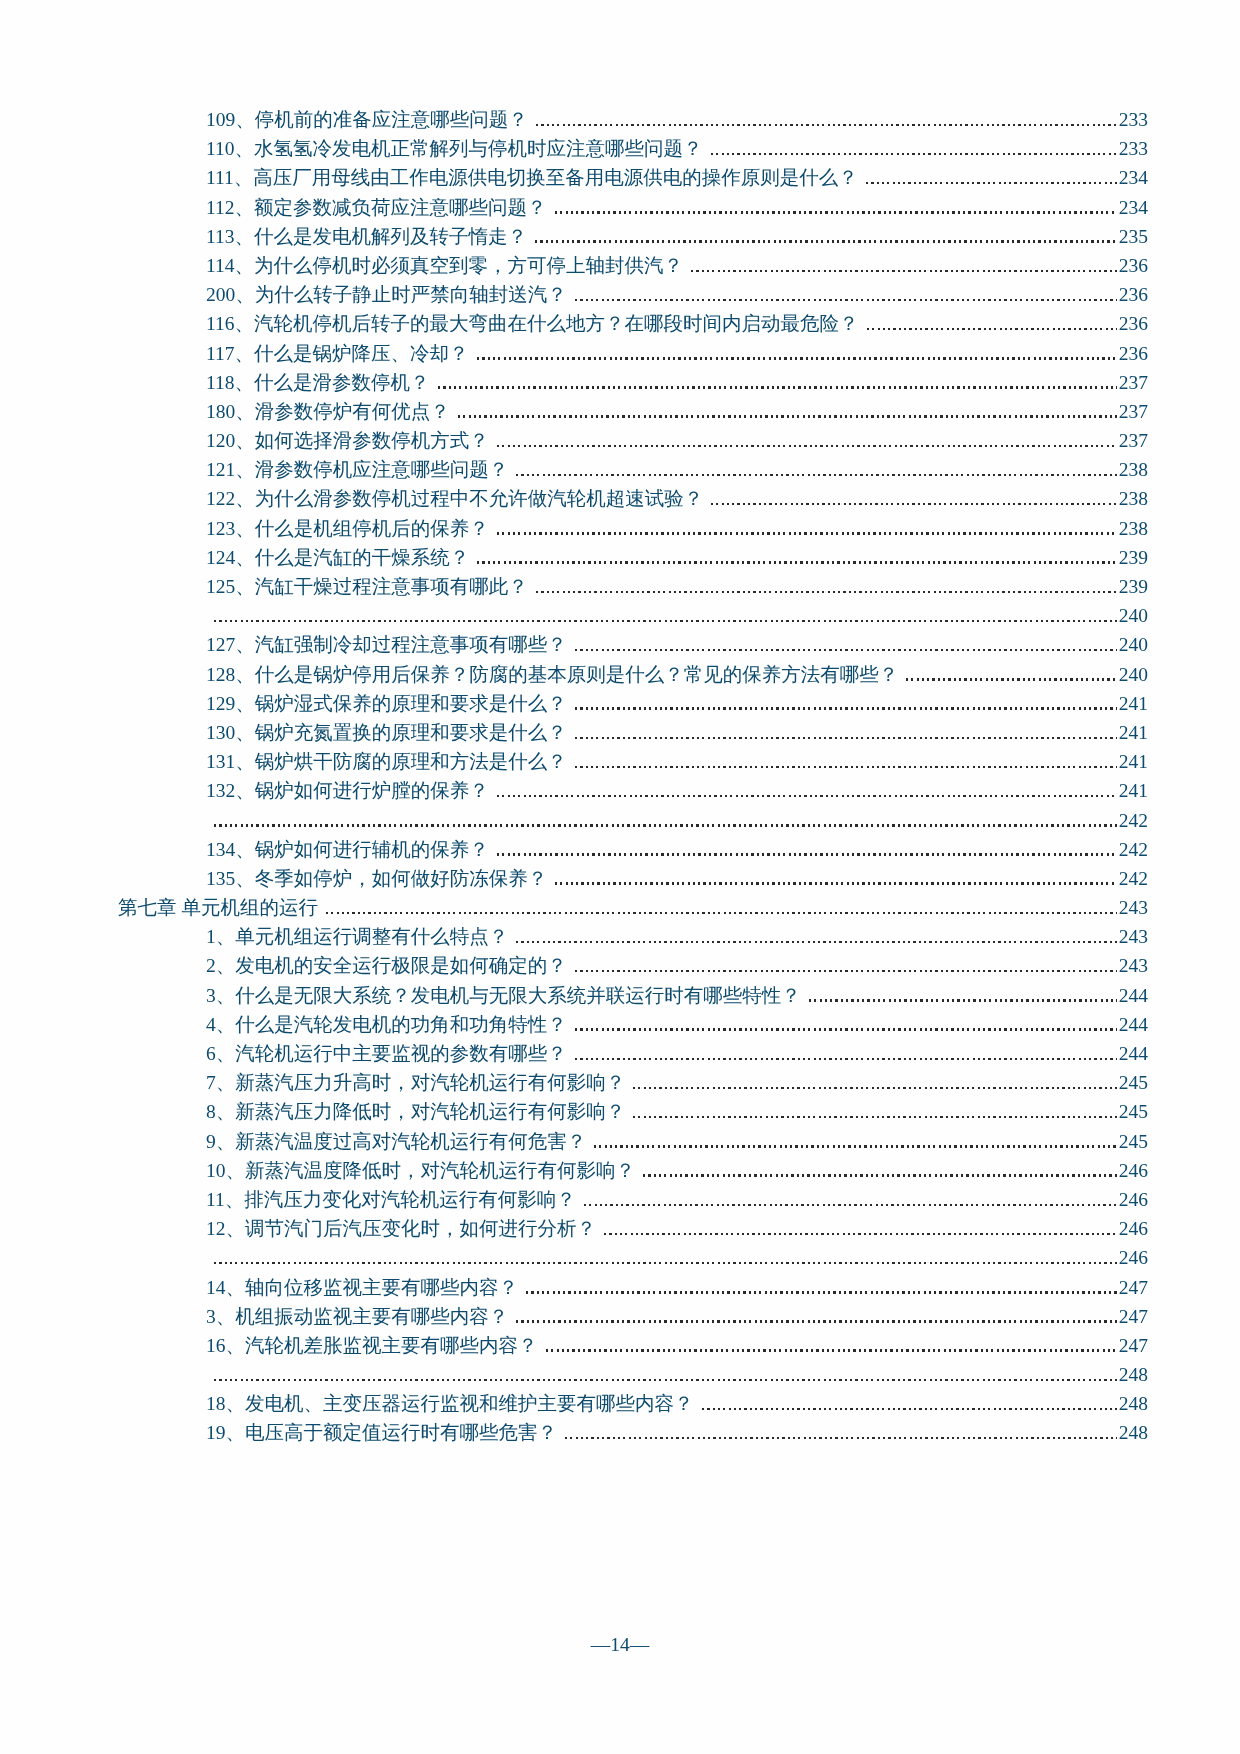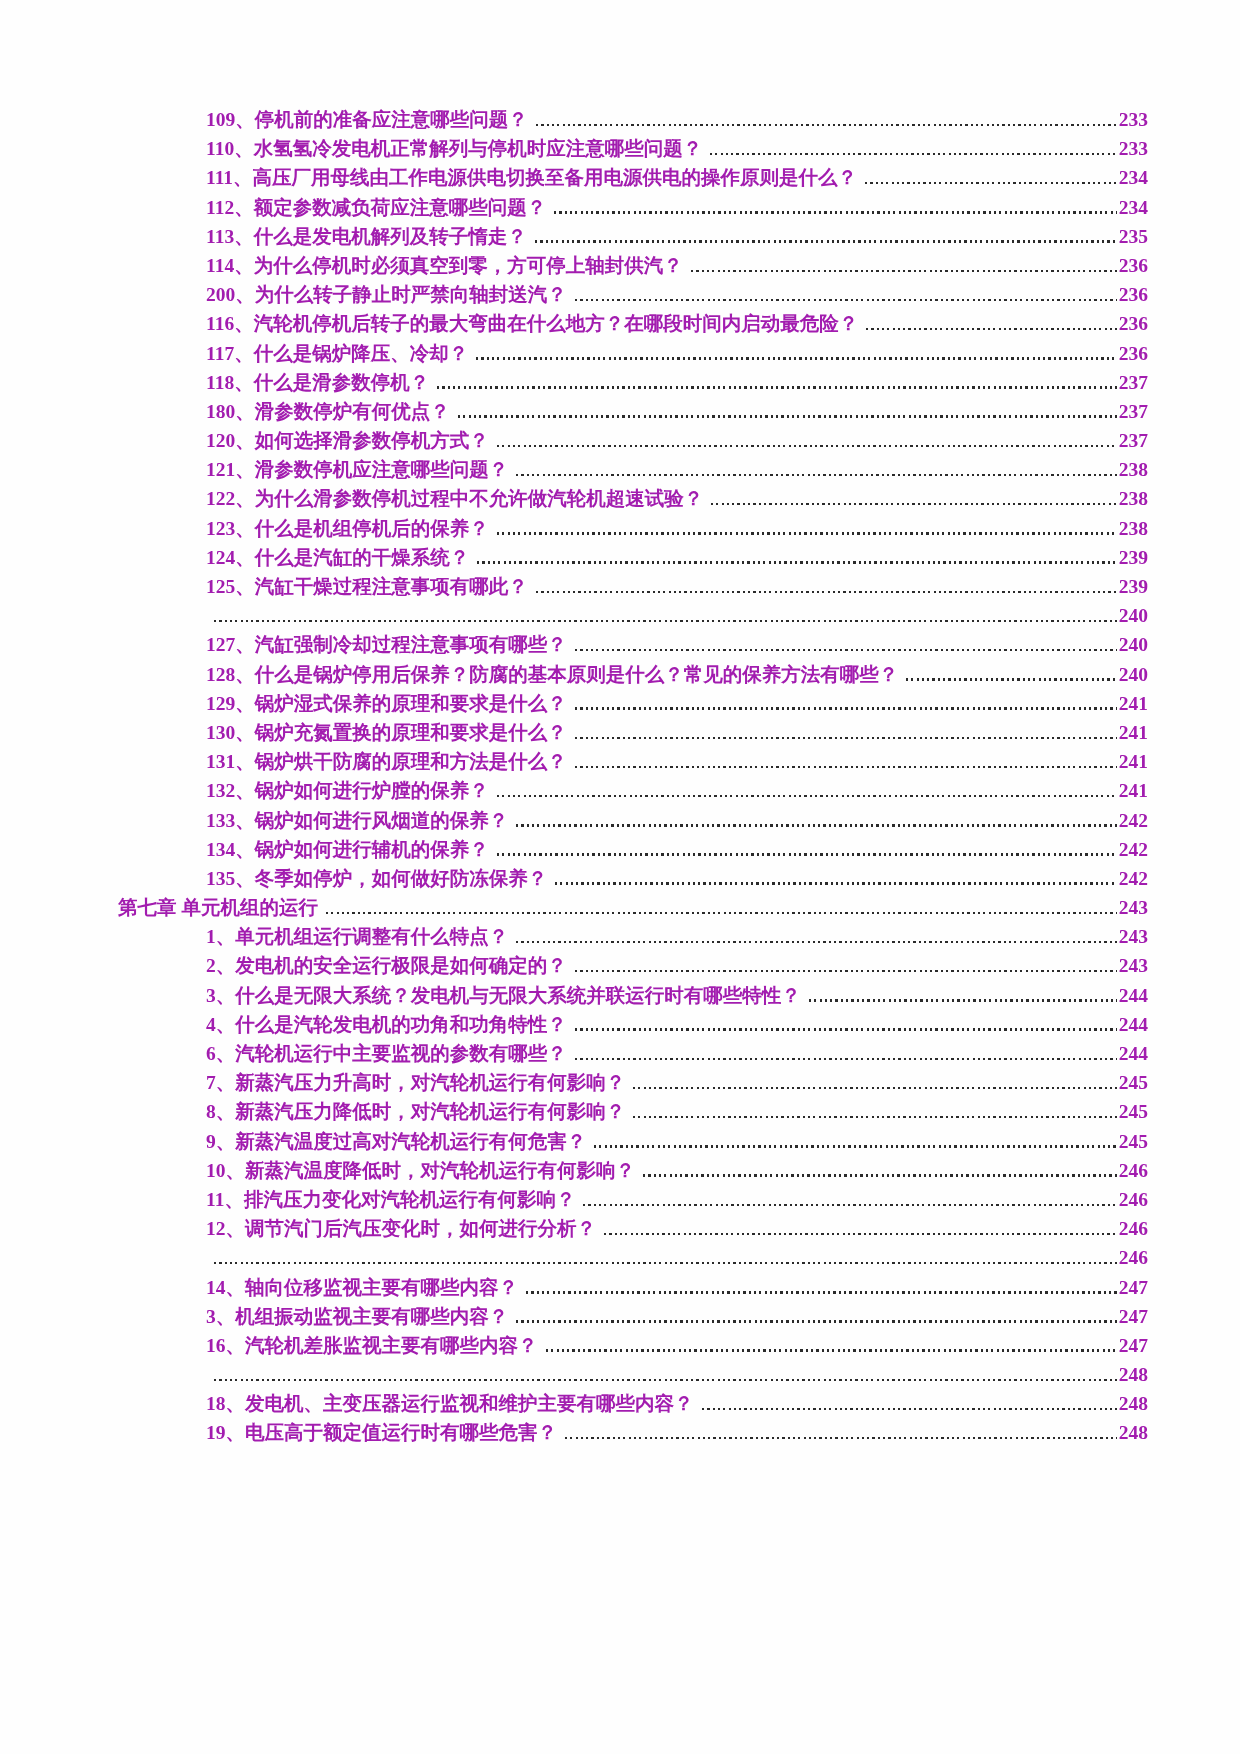--- a/index.html
+++ b/index.html
@@ -6,23 +6,22 @@
     margin: 0;
     padding: 0;
     background: #ffffff;
   }
   .page {
     position: relative;
     width: 1240px;
     height: 1754px;
     background: #fefefe;
     font-family: "Liberation Serif", "DejaVu Serif", serif;
-    color: #a21caf;
+    color: #0c4a6e;
     overflow: hidden;
-    font-weight: bold;
   }
   .toc {
     position: absolute;
     left: 118px;
     top: 105px;
     width: 1030px;
   }
   .entry {
     display: flex;
     align-items: baseline;
@@ -181,21 +180,20 @@
       <span class="entry-label">131、锅炉烘干防腐的原理和方法是什么？</span>
       <span class="leader"></span>
       <span class="entry-page">241</span>
     </div>
       <div class="entry level-1">
       <span class="entry-label">132、锅炉如何进行炉膛的保养？</span>
       <span class="leader"></span>
       <span class="entry-page">241</span>
     </div>
       <div class="entry level-1">
-      <span class="entry-label">133、锅炉如何进行风烟道的保养？</span>
       <span class="leader"></span>
       <span class="entry-page">242</span>
     </div>
       <div class="entry level-1">
       <span class="entry-label">134、锅炉如何进行辅机的保养？</span>
       <span class="leader"></span>
       <span class="entry-page">242</span>
     </div>
       <div class="entry level-1">
       <span class="entry-label">135、冬季如停炉，如何做好防冻保养？</span>
@@ -290,14 +288,17 @@
       <span class="leader"></span>
       <span class="entry-page">248</span>
     </div>
       <div class="entry level-1">
       <span class="entry-label">19、电压高于额定值运行时有哪些危害？</span>
       <span class="leader"></span>
       <span class="entry-page">248</span>
     </div>
     </div>
 
+  <div class="footer">
+    <span>—14—</span>
+  </div>
 
 </div>
 
 </body></html>

